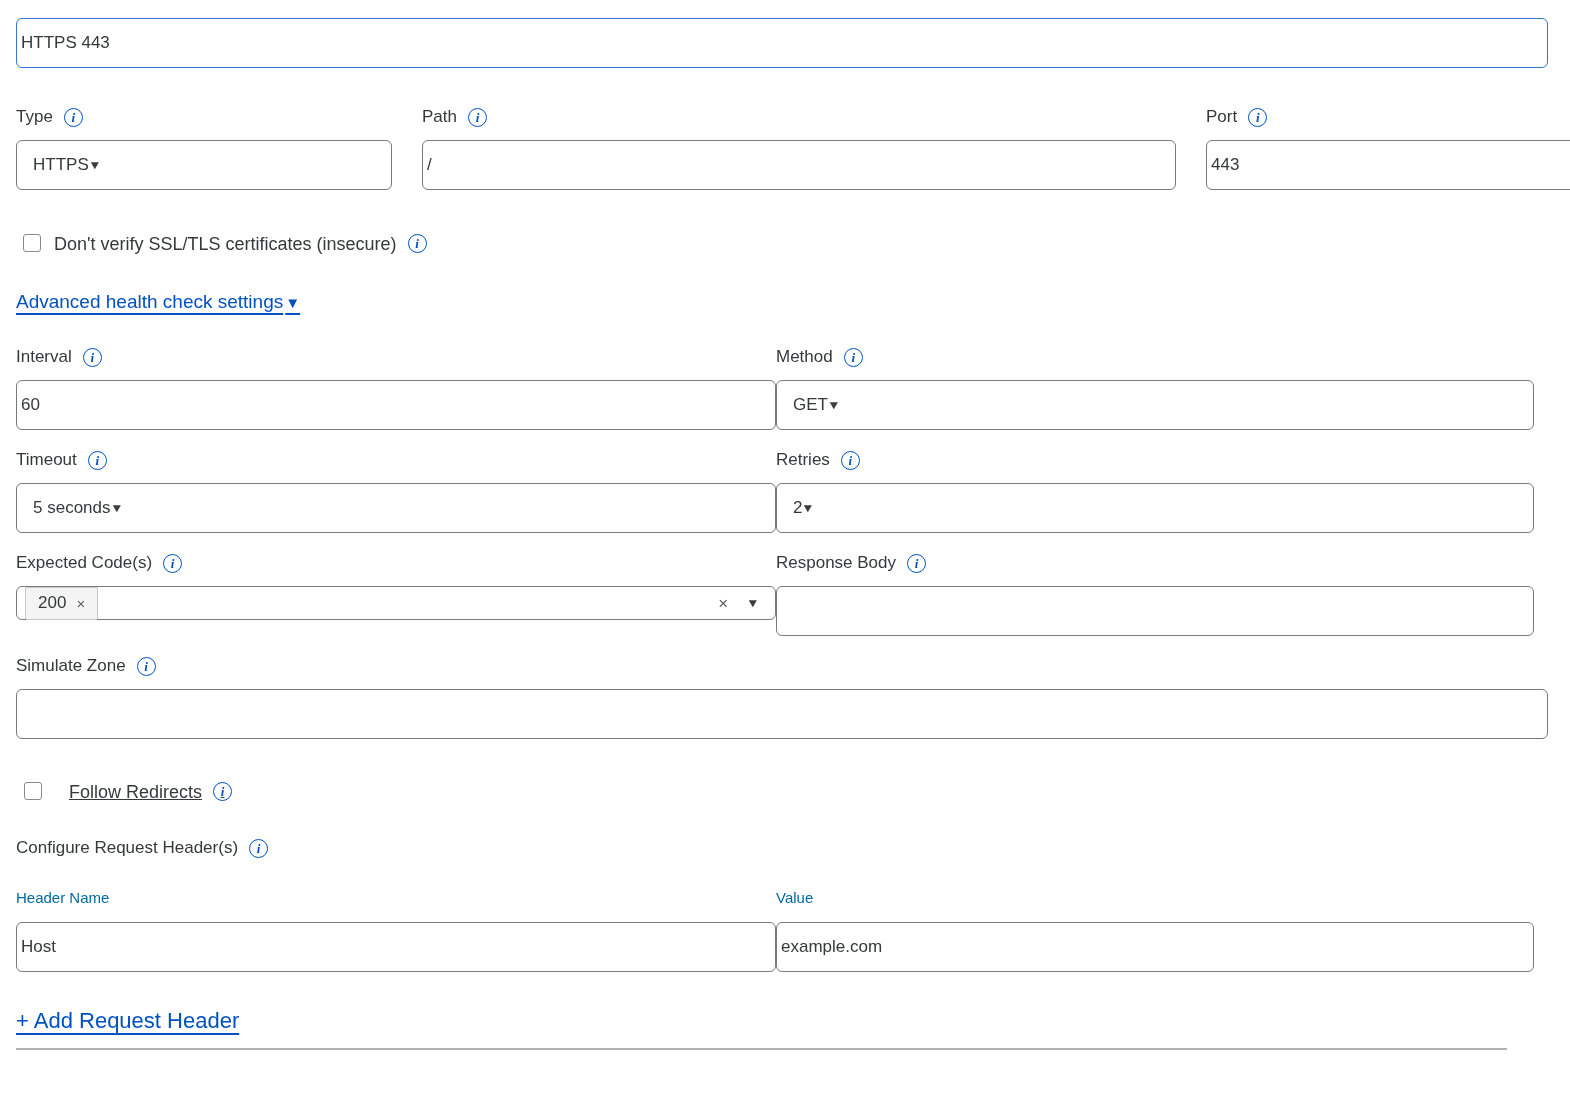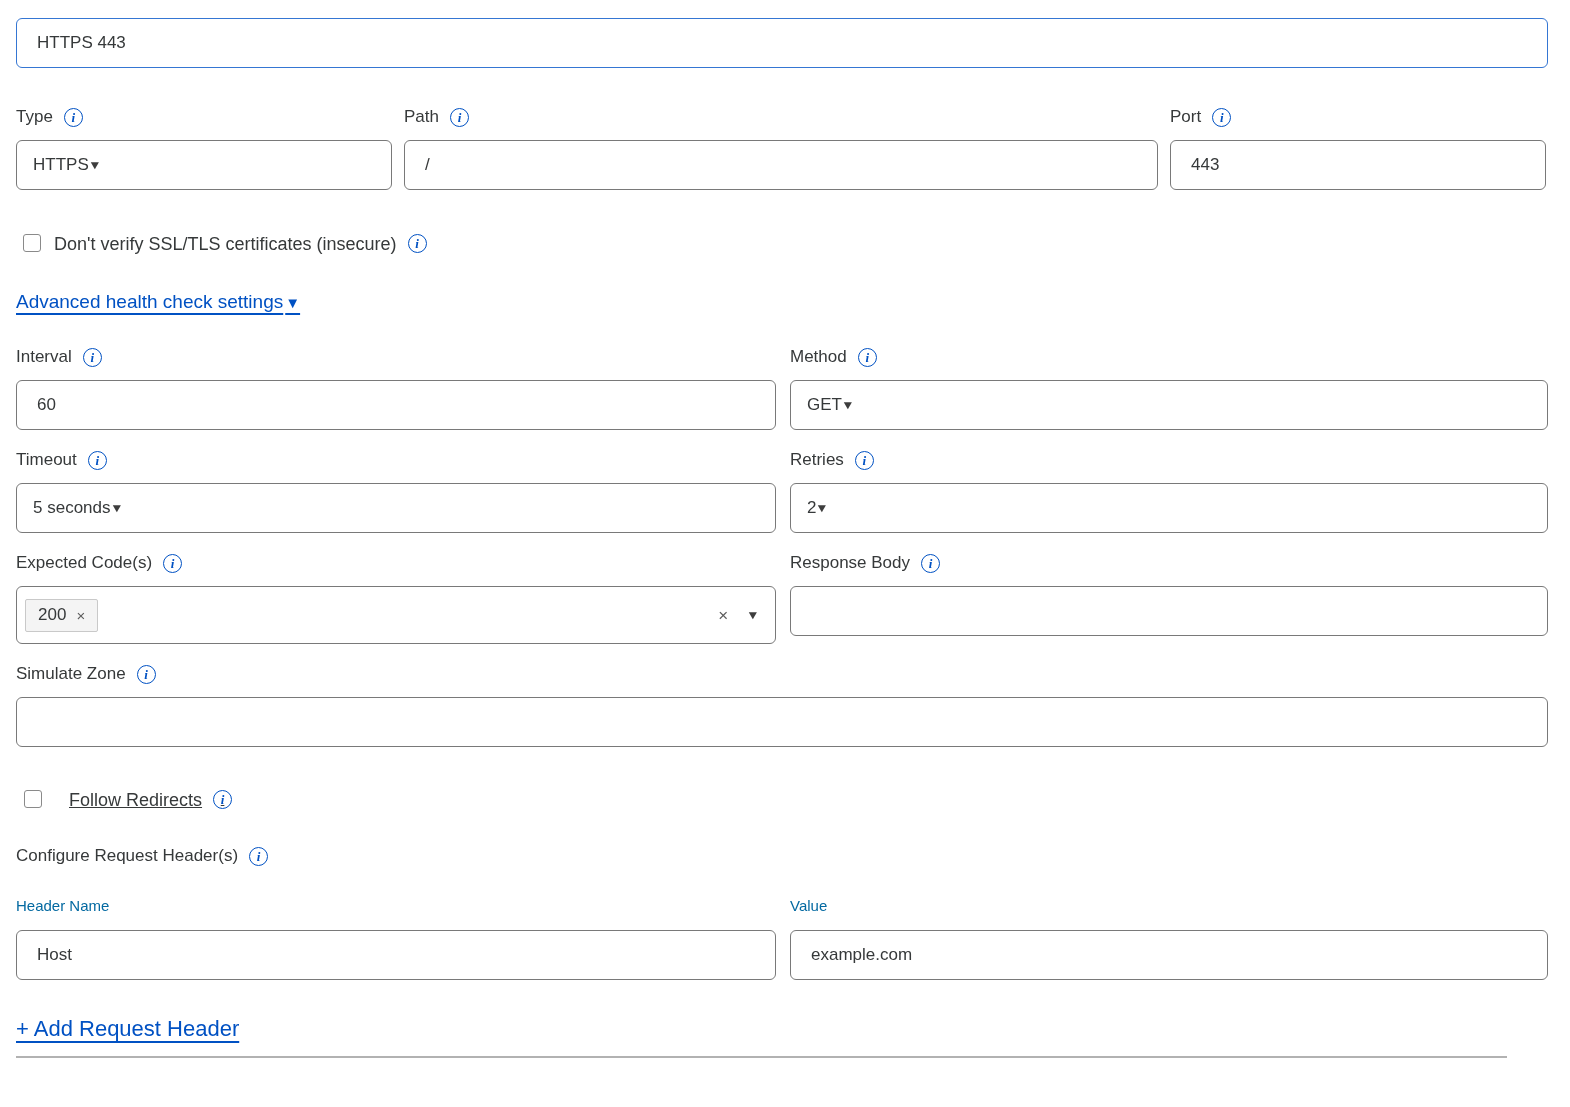--- a/index.html
+++ b/index.html
@@ -43,21 +43,21 @@
     line-height: 1;
     margin-left: 11px;
     cursor: pointer;
   }
 
   input.text-input {
     width: 100%;
     height: 50px;
     border: 1px solid #797979;
     border-radius: 6px;
-    padding: 0 20px;
+    padding: 0 4px;
     font-family: "Liberation Sans", sans-serif;
     font-size: 17px;
     color: #36393a;
     background: #fff;
     outline: none;
   }
   input.text-input.focused { border: 1.6px solid #3576d3; }
 
   .select {
     display: flex;
@@ -75,27 +75,26 @@
   .caret {
     font-size: 12px;
     color: #3d3d3d;
     transform: scaleX(1.15);
     line-height: 1;
   }
 
   .row-3col {
     display: grid;
     grid-template-columns: 376px 754px 376px;
-    column-gap: 12px;
+    column-gap: 30px;
     margin-top: 38px;
   }
   .row-2col {
     display: grid;
     grid-template-columns: 760px 758px;
-    column-gap: 14px;
   }
 
   .checkbox {
     width: 18px;
     height: 18px;
     min-width: 18px;
     border: 1.6px solid #8a8a8a;
     border-radius: 3px;
     background: #fff;
     cursor: pointer;
@@ -123,21 +122,21 @@
     color: #0051c3;
     text-decoration: none;
     display: inline-block;
     margin-left: 2px;
   }
 
   .multiselect {
     display: flex;
     align-items: center;
     justify-content: space-between;
-    height: 58px;
+    height: 34px;
     border: 1px solid #797979;
     border-radius: 6px;
     padding: 0 16px 0 8px;
     background: #fff;
   }
   .tag {
     display: inline-flex;
     align-items: center;
     height: 33px;
     background: #f4f4f4;

